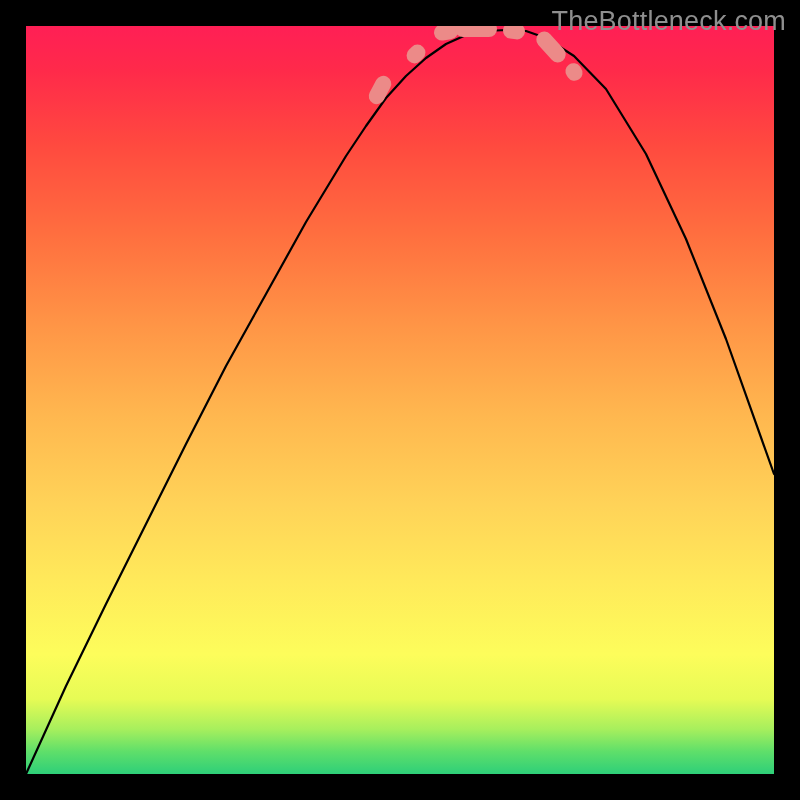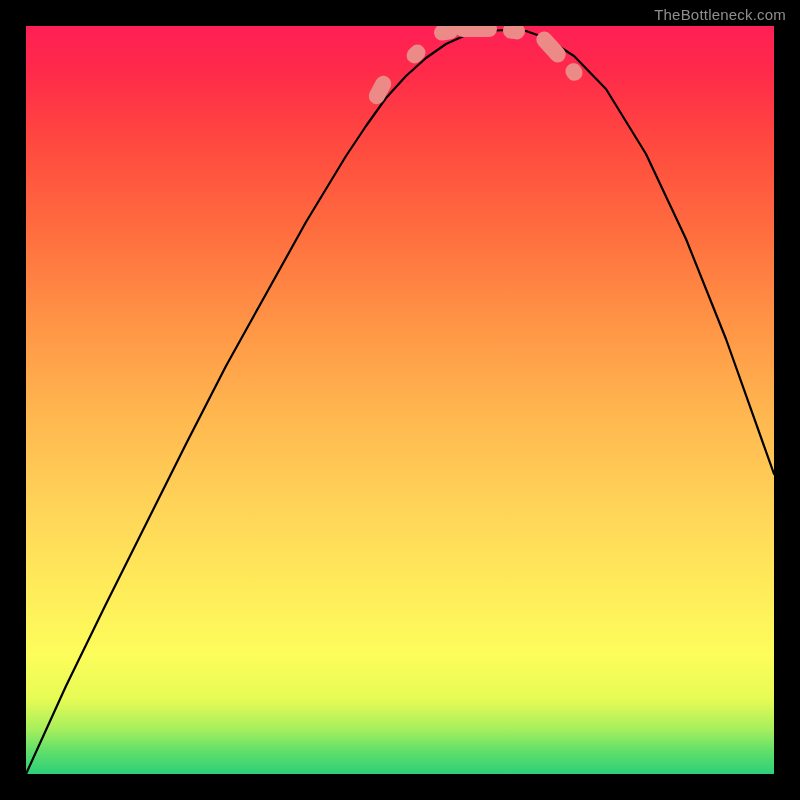--- a/index.html
+++ b/index.html
@@ -57,21 +57,21 @@
   }
   .pill {
     fill: #ec8a88;
     stroke: none;
   }
   .watermark {
     position: absolute;
     top: 6px;
     right: 14px;
     color: #8f8f8f;
-    font-size: 15px;
+    font-size: 27px;
     letter-spacing: 0.2px;
     font-weight: 500;
     user-select: none;
     pointer-events: none;
   }
 </style>
 </head>
 <body>
 
 <div class="stage">

